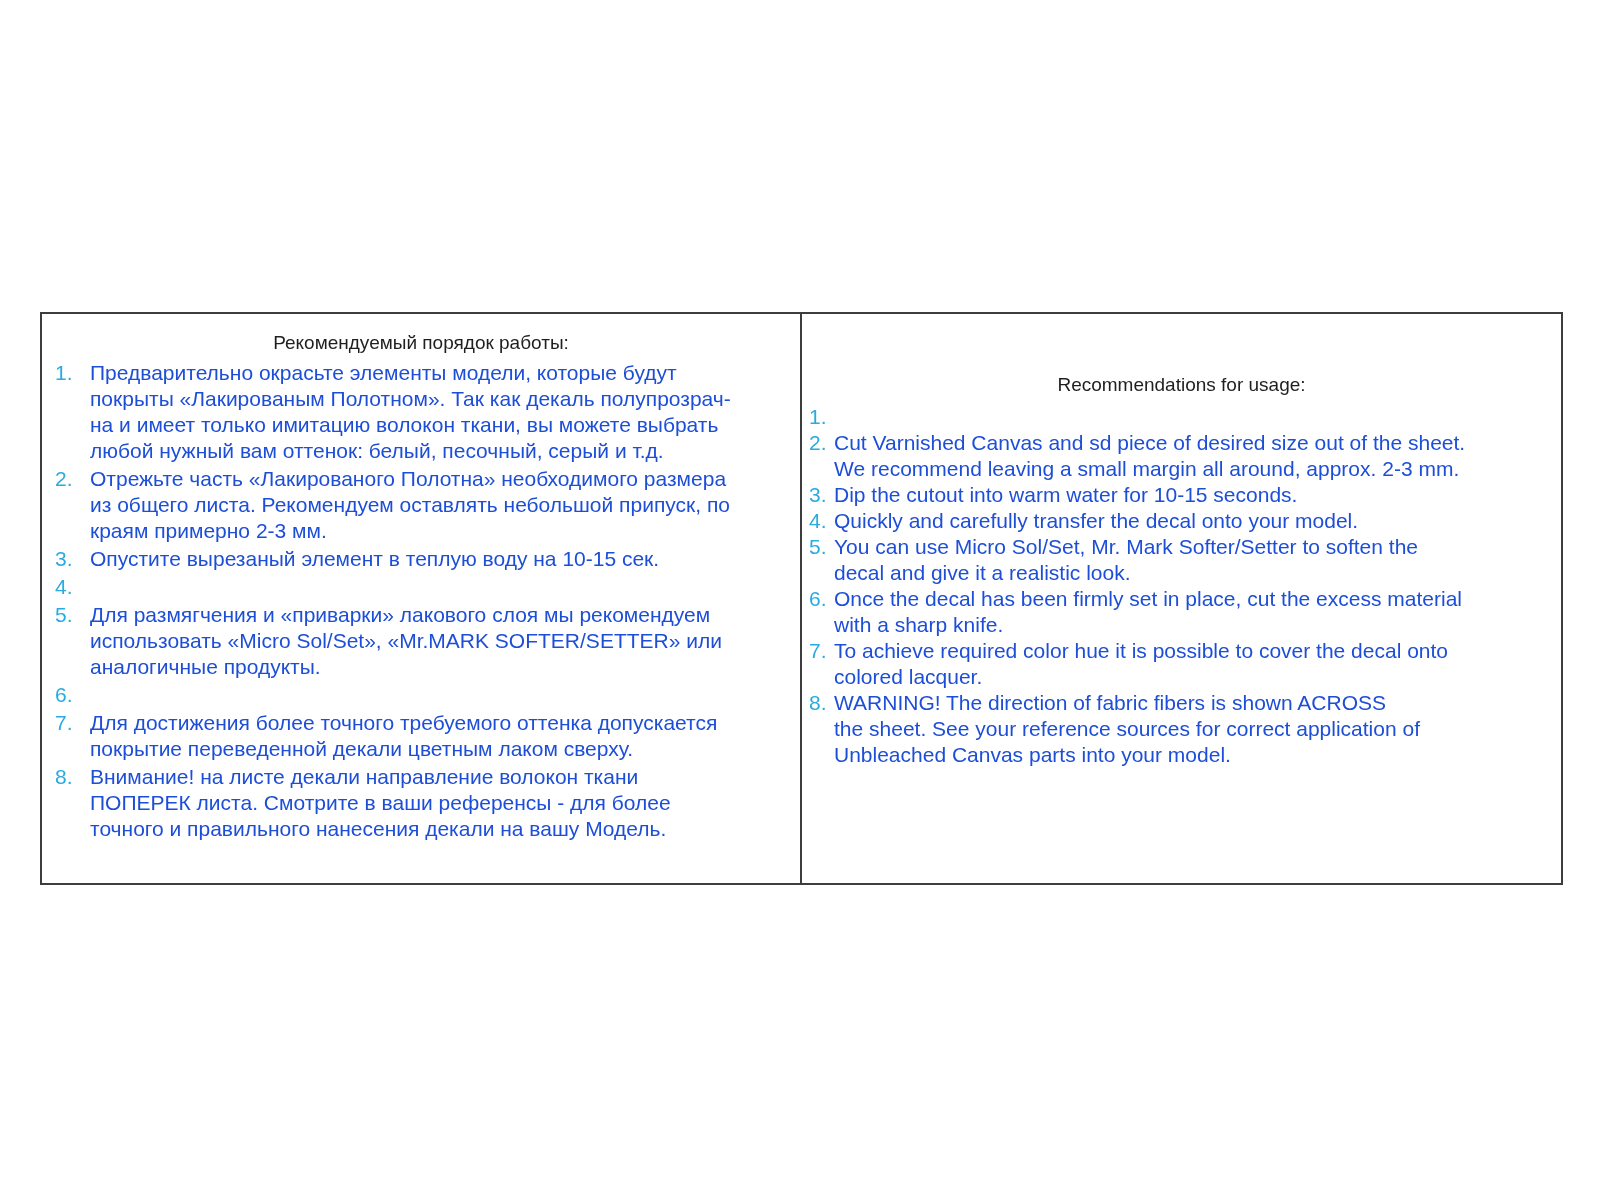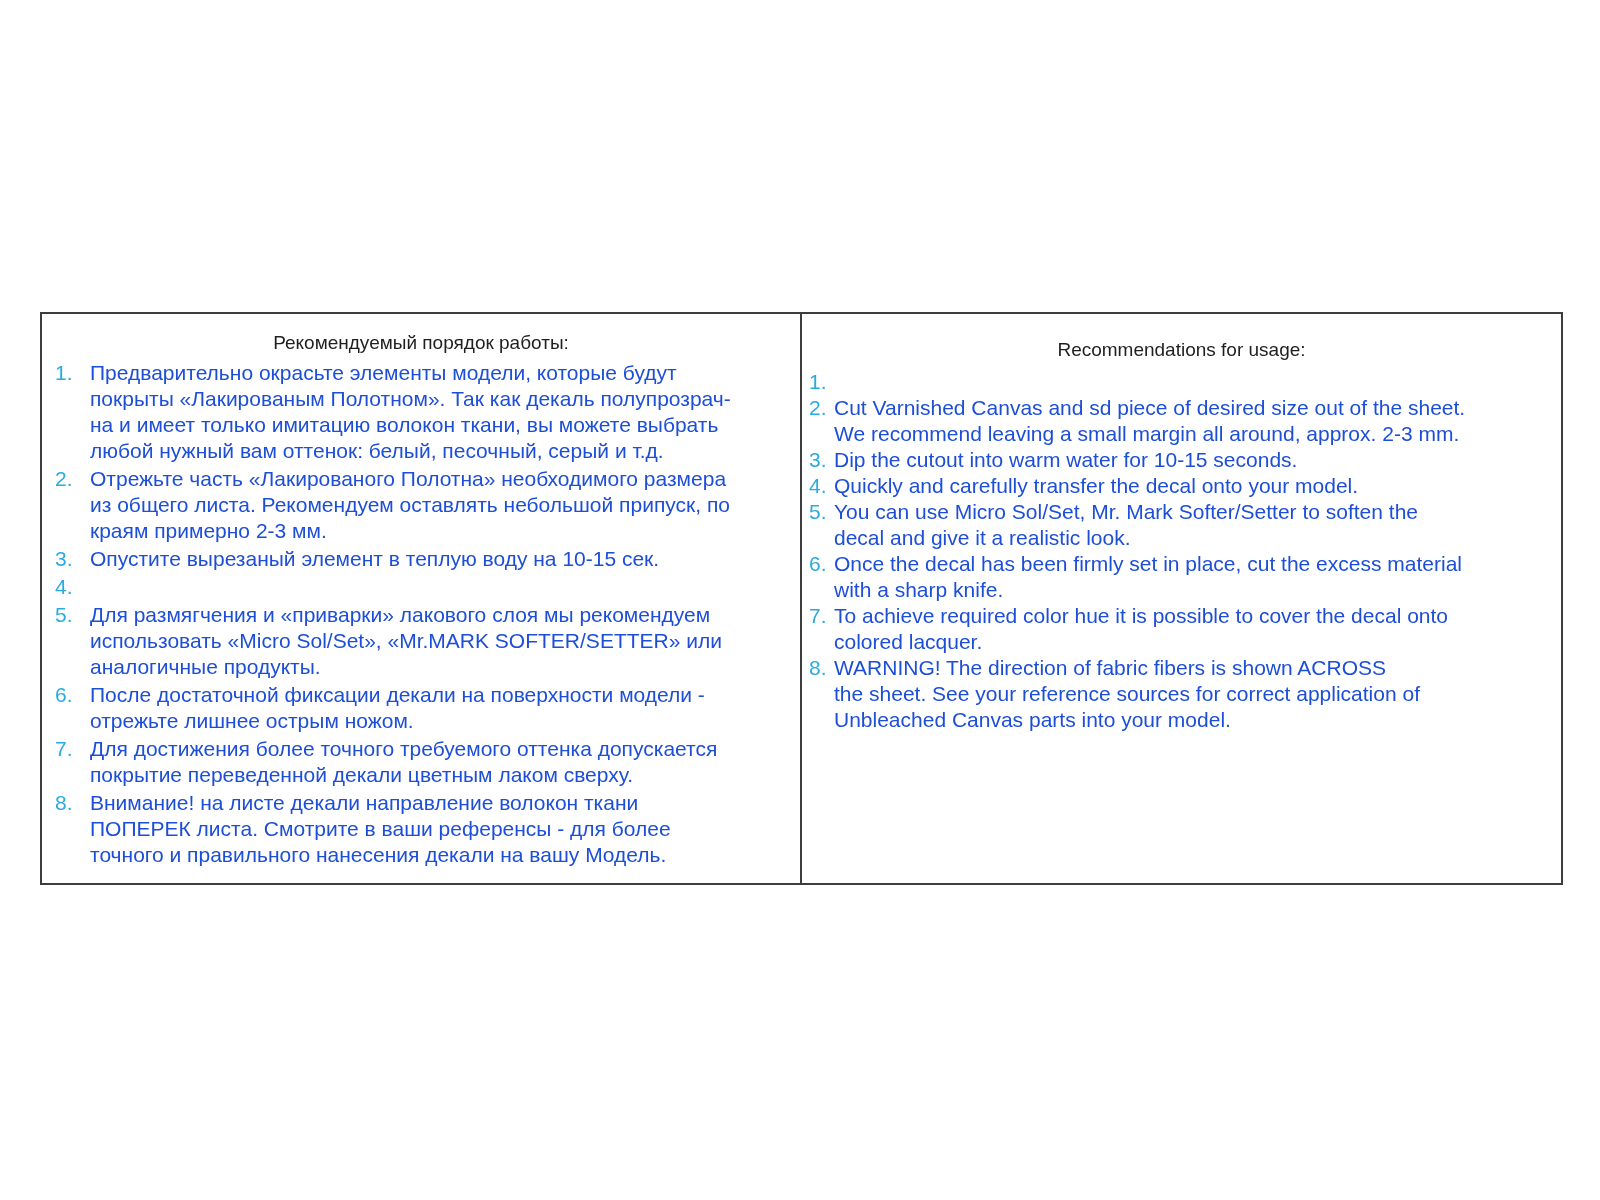--- a/index.html
+++ b/index.html
@@ -27,21 +27,21 @@
     font-size: 21px;
     line-height: 26px;
   }
   .panel.left {
     width: 760px;
     border-right: 2px solid #3d3d3d;
     padding-top: 16px;
   }
   .panel.right {
     flex: 1;
-    padding-top: 23px;
+    padding-top: 58px;
   }
   .panel-title {
     text-align: center;
     font-size: 19px;
     line-height: 26px;
     color: #1f1f1f;
   }
   .panel.left .panel-title { margin-bottom: 4px; }
   .panel.right .panel-title { margin-bottom: 6px; }
   .items { list-style: none; }
@@ -98,22 +98,20 @@
 
           <li class="item">
             <span class="num">5.</span>
             <span class="txt">Для размягчения и «приварки» лакового слоя мы рекомендуем
 использовать «Micro Sol/Set», «Mr.MARK SOFTER/SETTER» или
 аналогичные продукты.</span>
           </li>
 
           <li class="item">
             <span class="num">6.</span>
-            <span class="txt">После достаточной фиксации декали на поверхности модели -
-отрежьте лишнее острым ножом.</span>
           </li>
 
           <li class="item">
             <span class="num">7.</span>
             <span class="txt">Для достижения более точного требуемого оттенка допускается
 покрытие переведенной декали цветным лаком сверху.</span>
           </li>
 
           <li class="item">
             <span class="num">8.</span>

